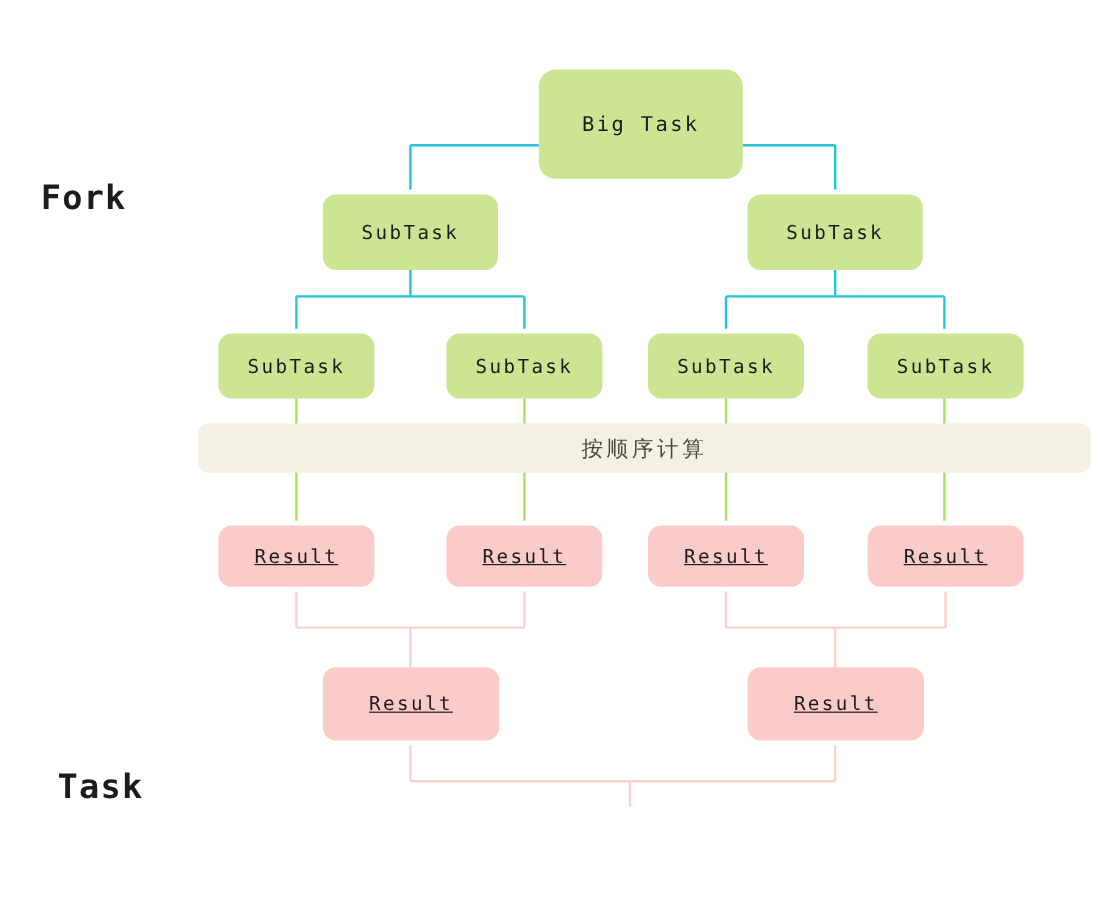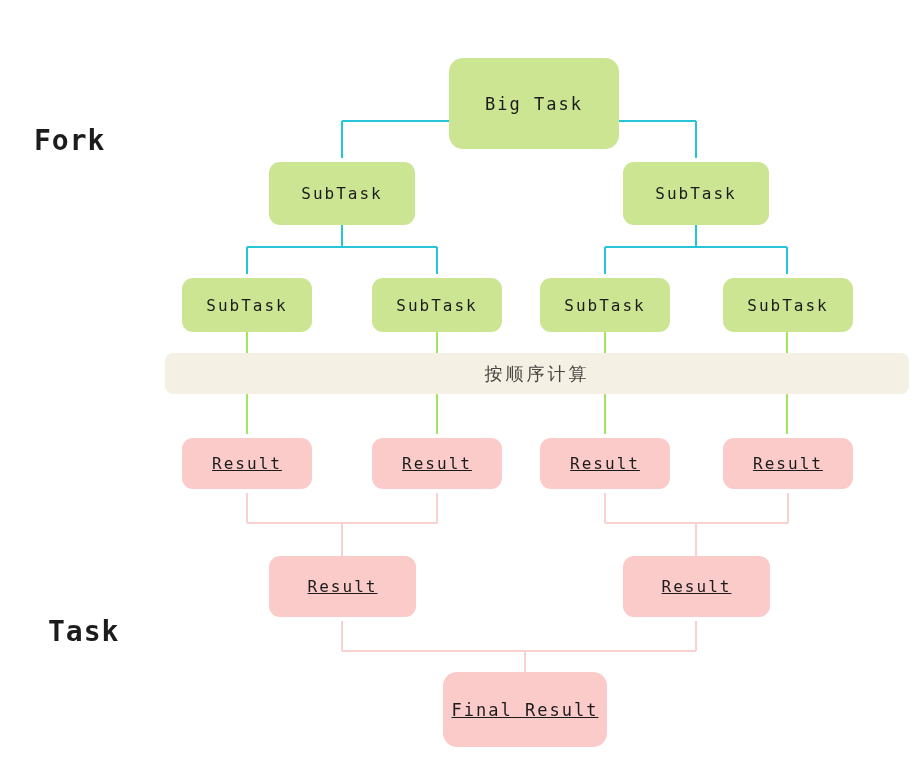--- a/index.html
+++ b/index.html
@@ -56,20 +56,21 @@
     z-index: 2;
   }
 
   .stage-label {
     position: absolute;
     font-size: 28px;
     font-weight: bold;
     letter-spacing: 1px;
     color: var(--text, #1c1c1c);
     z-index: 3;
+    margin-top: 24px;
   }
   .stage-label.fork { left: 34px;  top: 124px; }
   .stage-label.join { left: 48px;  top: 615px; }
 </style>
 </head>
 <body>
 
 <div class="stage">
 
   <svg class="connectors" viewBox="0 0 923 764" xmlns="http://www.w3.org/2000/svg">
@@ -143,15 +144,14 @@
   <div class="node task" style="left:723px; top:278px; width:130px; height:54px;">SubTask</div>
 
   <div class="node result" style="left:182px; top:438px; width:130px; height:51px;">Result</div>
   <div class="node result" style="left:372px; top:438px; width:130px; height:51px;">Result</div>
   <div class="node result" style="left:540px; top:438px; width:130px; height:51px;">Result</div>
   <div class="node result" style="left:723px; top:438px; width:130px; height:51px;">Result</div>
 
   <div class="node result" style="left:269px; top:556px; width:147px; height:61px;">Result</div>
   <div class="node result" style="left:623px; top:556px; width:147px; height:61px;">Result</div>
 
-  <div class="node result big" style="left:443px; top:672px; width:164px; height:75px;">Final Result</div>
 
 </div>
 
 </body></html>

